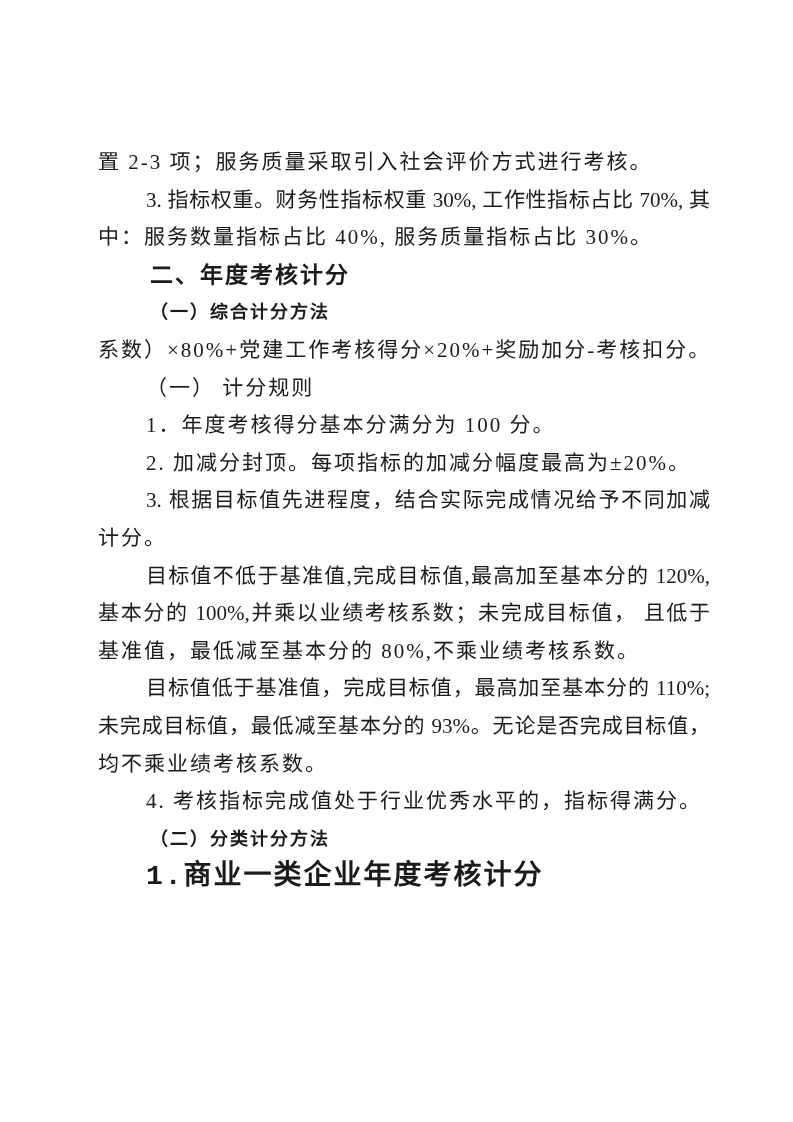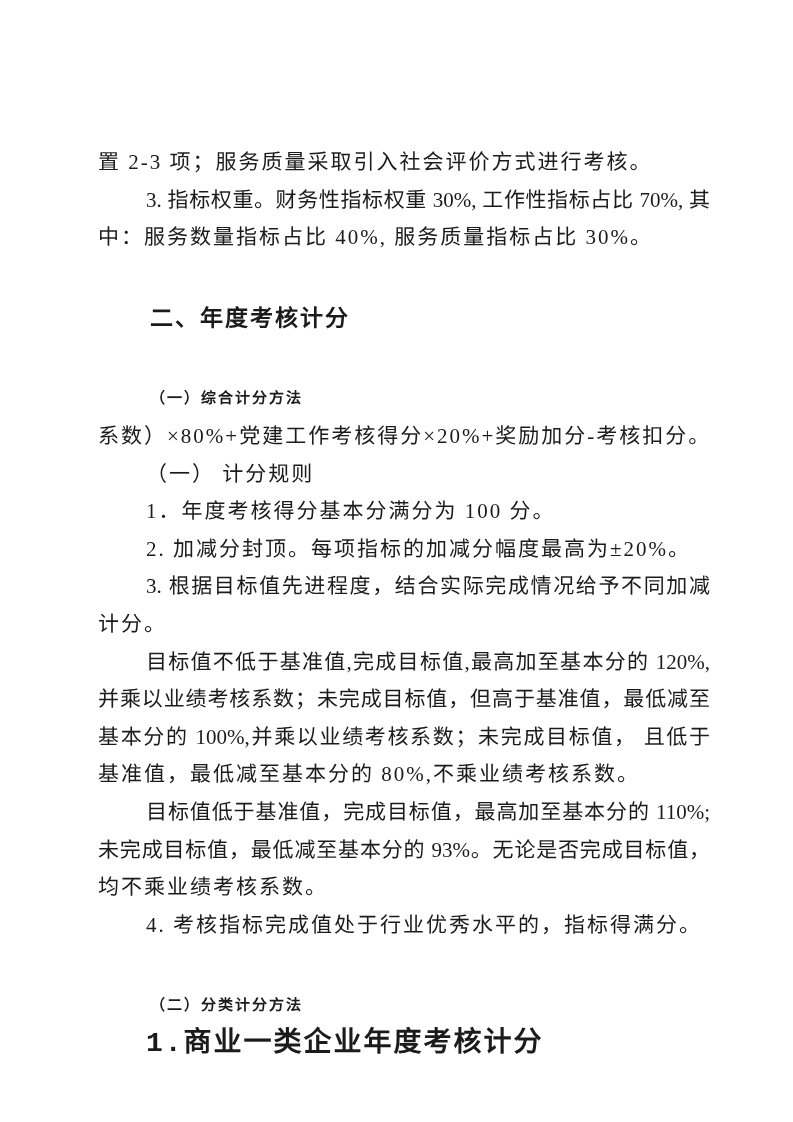--- a/index.html
+++ b/index.html
@@ -33,32 +33,31 @@
     letter-spacing: 0;
     text-align: justify;
     text-align-last: justify;
     overflow: hidden;
   }
   .indent {
     padding-left: 48px;
   }
   .h-indent {
     padding-left: 52px;
-    margin-top: 43px;
   }
   .heading-hei {
     font-family: "Liberation Sans", "DejaVu Sans", sans-serif;
     font-weight: bold;
     font-size: 23px;
     letter-spacing: 2px;
   }
   .heading-kai {
     font-family: "Liberation Serif", "DejaVu Serif", serif;
     font-weight: bold;
-    font-size: 15px;
+    font-size: 18px;
     letter-spacing: 2px;
   }
   .heading-sub {
     font-family: Liberation Mono, monospace;
     font-weight: bold;
     font-size: 28px;
     letter-spacing: 2px;
   }
 </style>
 </head>
@@ -76,21 +75,20 @@
 
     <div class="line">系数）×80%+党建工作考核得分×20%+奖励加分-考核扣分。</div>
 
     <div class="line indent">（一） 计分规则</div>
     <div class="line indent">1．年度考核得分基本分满分为 100 分。</div>
     <div class="line indent">2. 加减分封顶。每项指标的加减分幅度最高为±20%。</div>
     <div class="line indent justify">3. 根据目标值先进程度，结合实际完成情况给予不同加减</div>
     <div class="line">计分。</div>
 
     <div class="line indent justify">目标值不低于基准值,完成目标值,最高加至基本分的 120%,</div>
-    <div class="line justify">并乘以业绩考核系数；未完成目标值，但高于基准值，最低减至</div>
     <div class="line justify">基本分的 100%,并乘以业绩考核系数；未完成目标值， 且低于</div>
     <div class="line">基准值，最低减至基本分的 80%,不乘业绩考核系数。</div>
 
     <div class="line indent justify">目标值低于基准值，完成目标值，最高加至基本分的 110%;</div>
     <div class="line justify">未完成目标值，最低减至基本分的 93%。无论是否完成目标值，</div>
     <div class="line">均不乘业绩考核系数。</div>
 
     <div class="line indent">4. 考核指标完成值处于行业优秀水平的，指标得满分。</div>
 
     <div class="line heading-kai h-indent">（二）分类计分方法</div>

